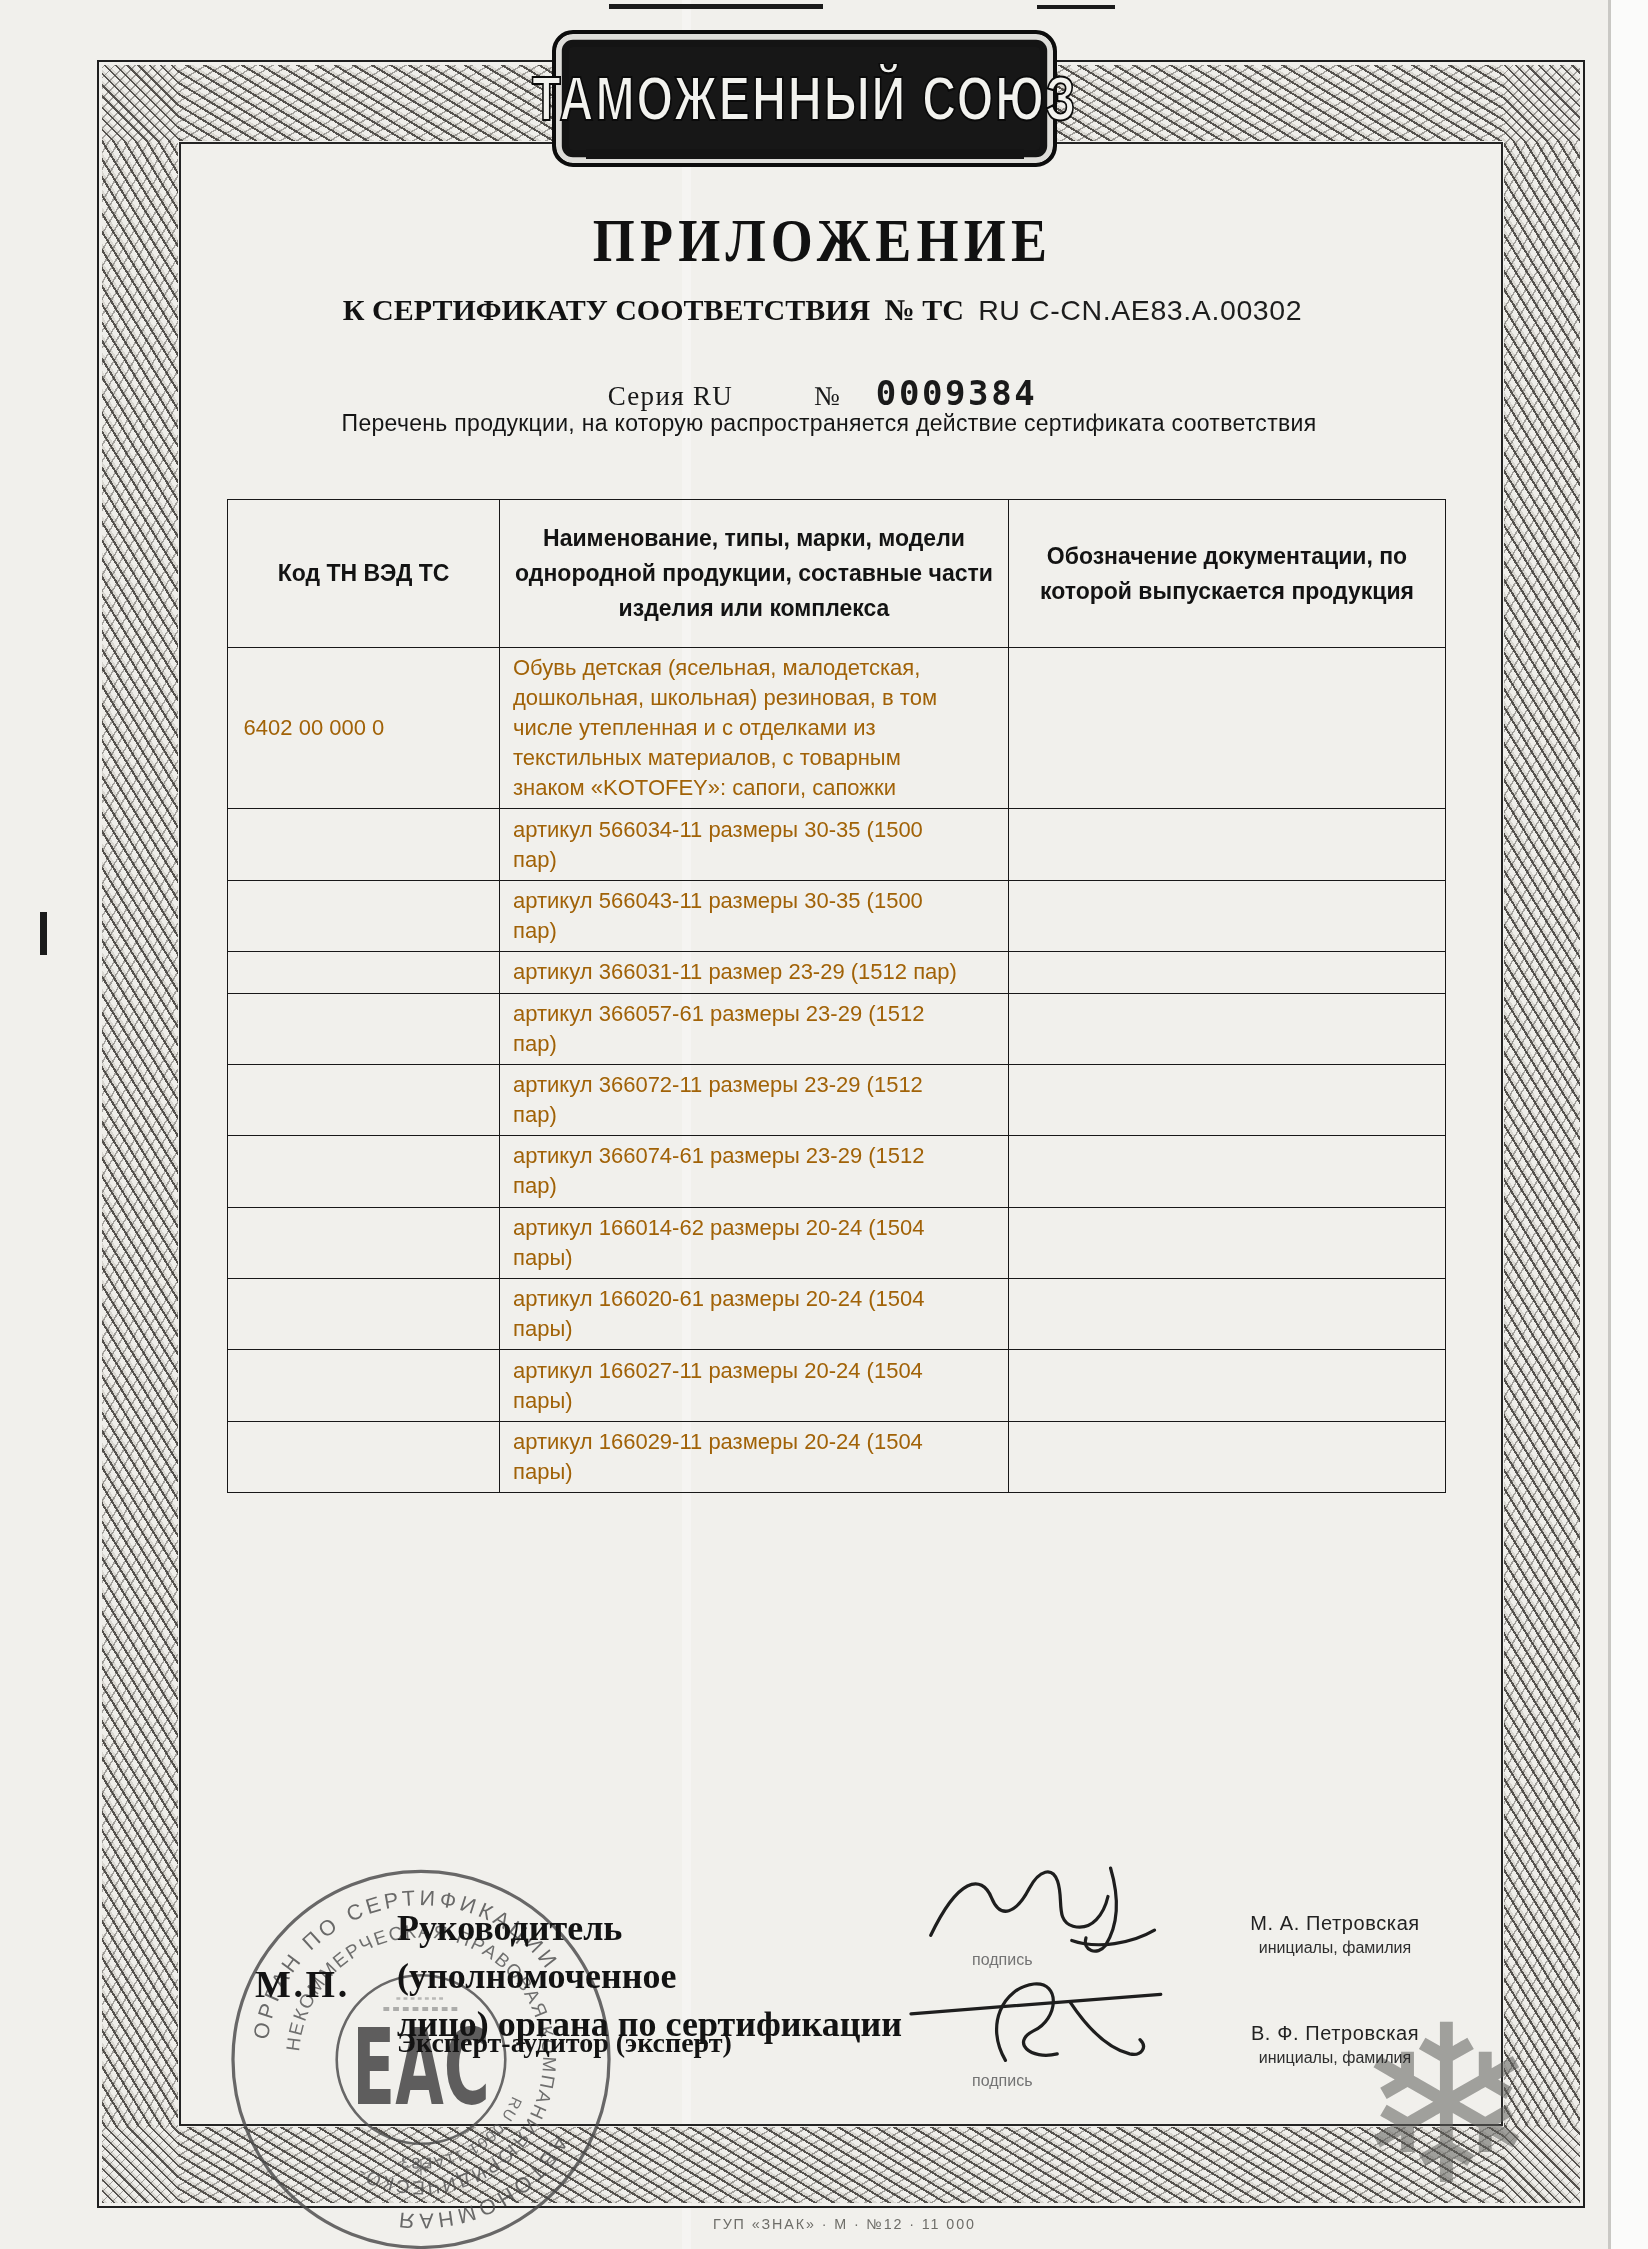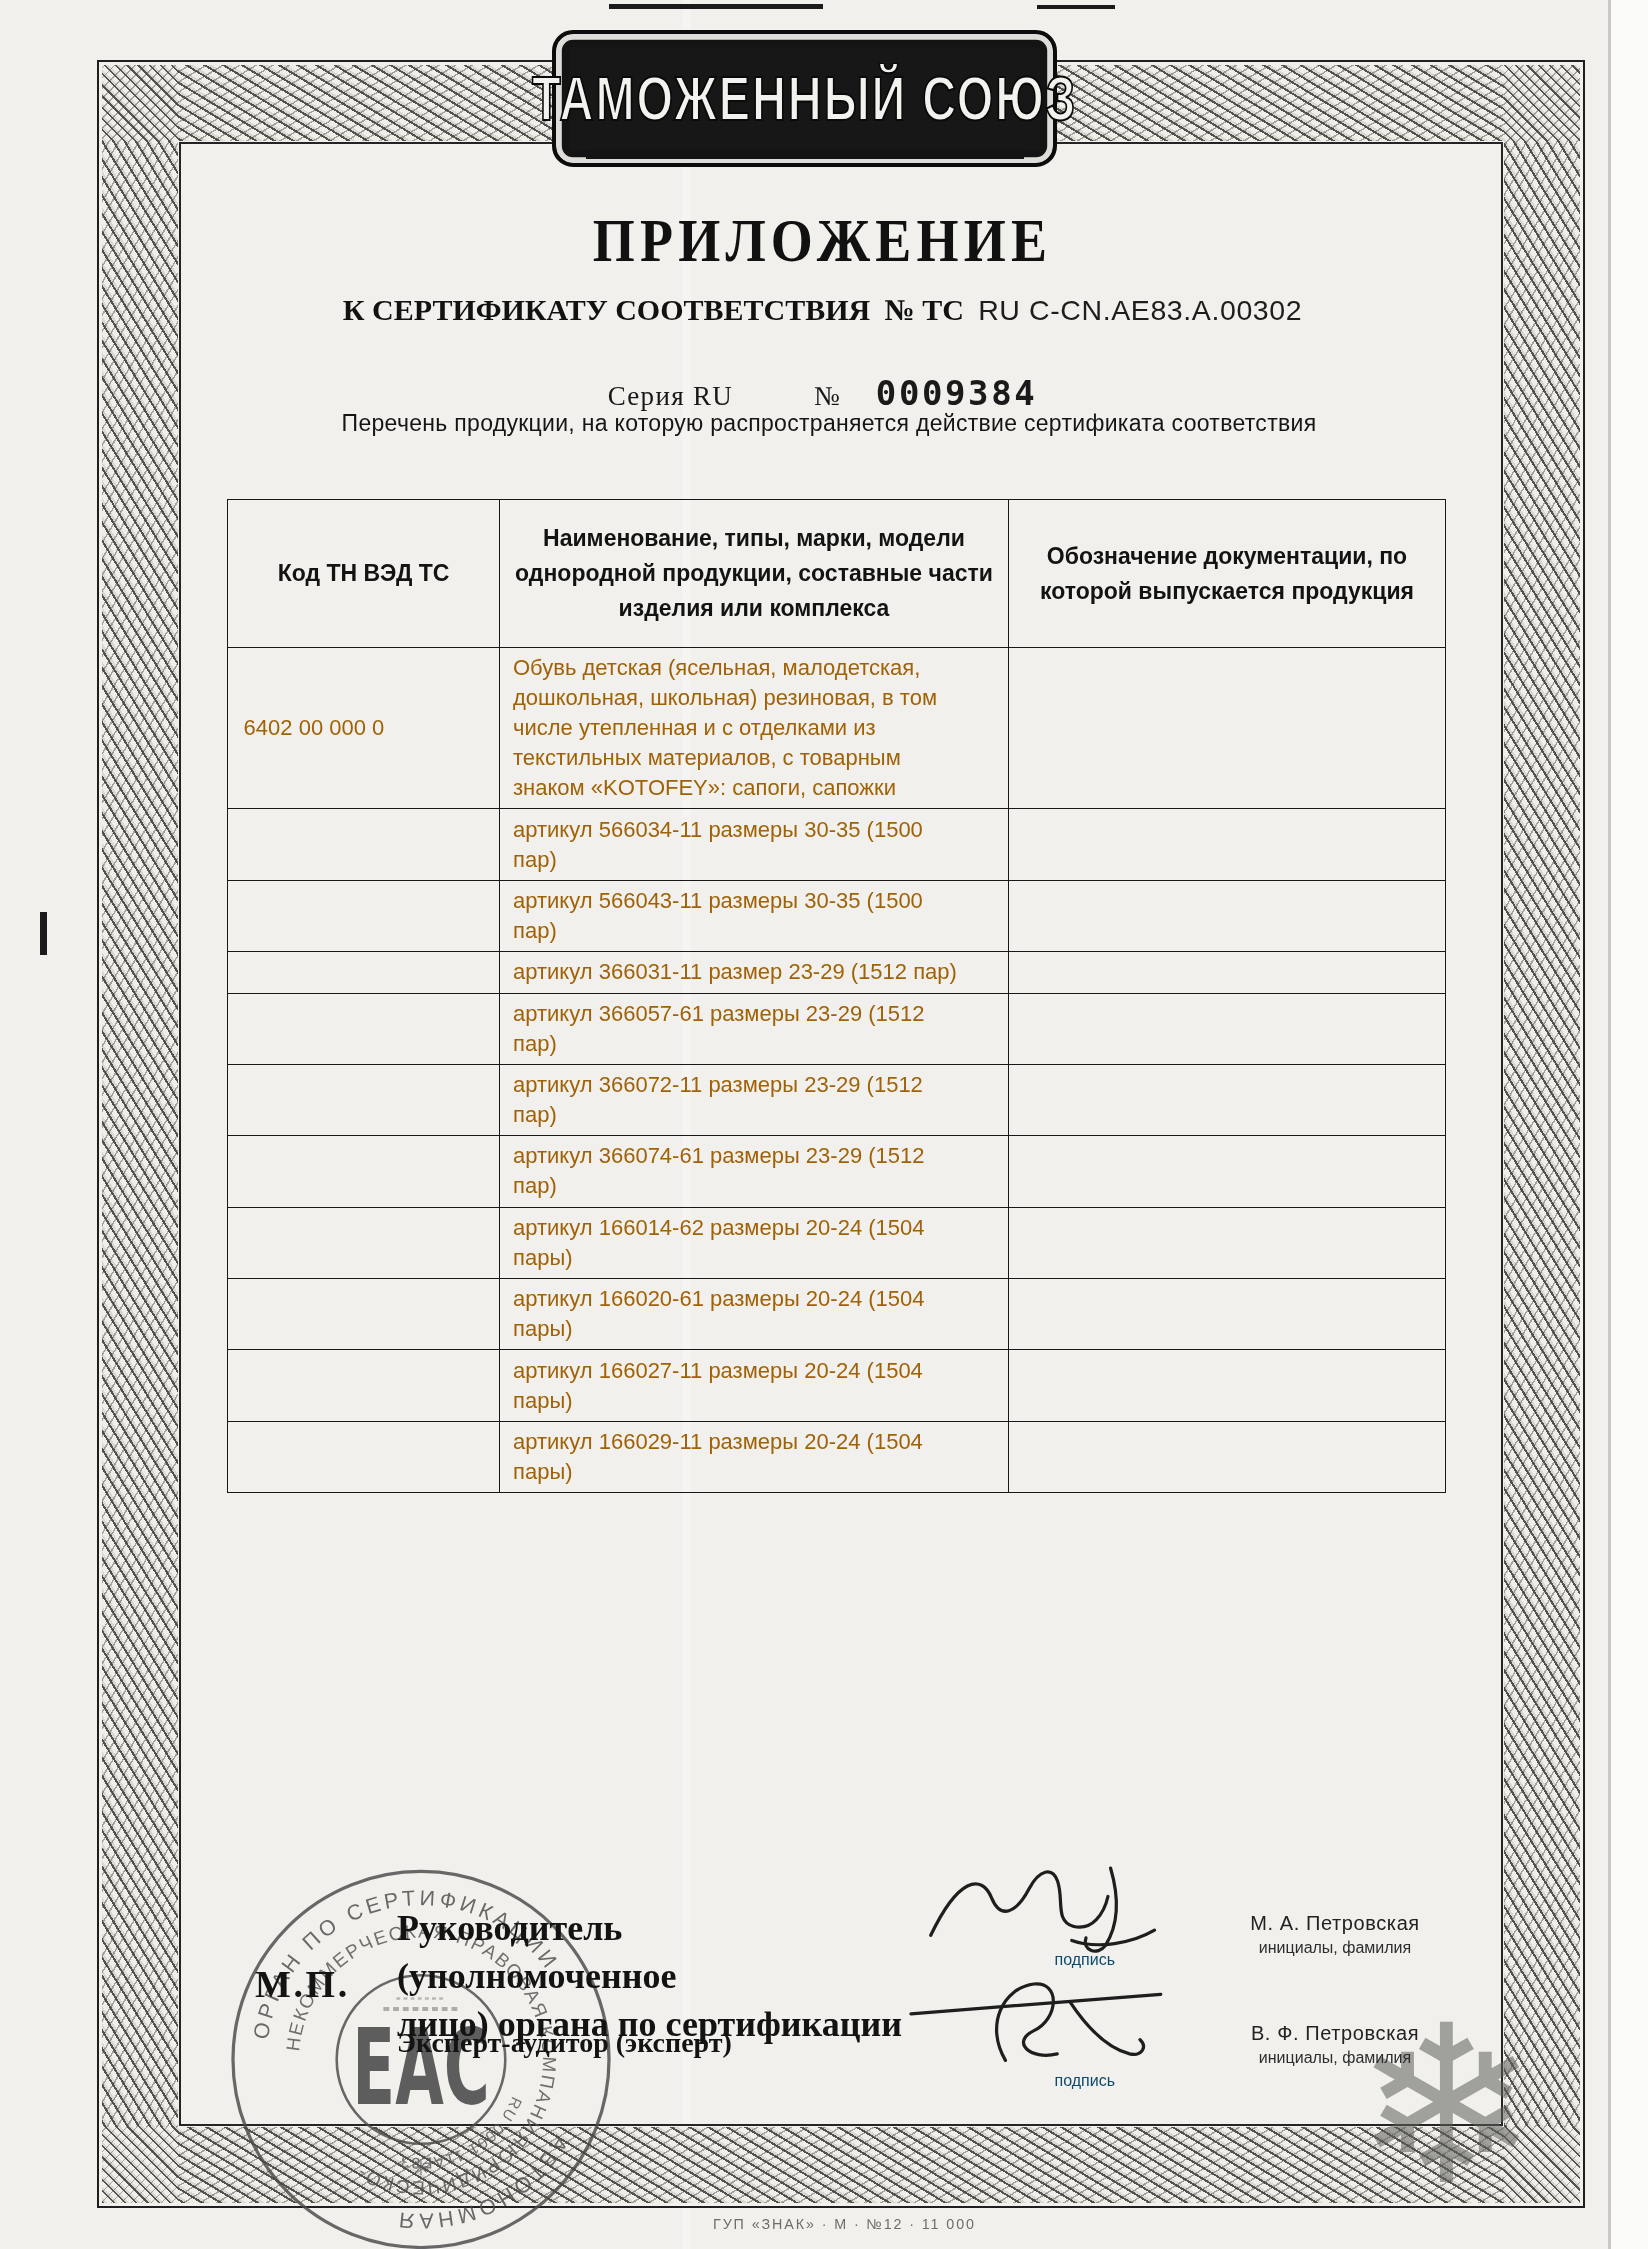--- a/index.html
+++ b/index.html
@@ -46,21 +46,21 @@
          vertical-align:middle;padding:6.5px 11.7px;height:148px;color:#131313;}
   table.products td{font-size:22px;line-height:30px;padding:5.2px 10.4px 5.2px 13px;vertical-align:top;
          white-space:pre-line;color:#a16207;}
   table.products td.cell-code{vertical-align:middle;padding-left:15.6px;white-space:nowrap;}
   
   .role-head{position:absolute;left:397px;top:1904px;width:512px;font-family:"Liberation Serif",serif;
          font-weight:bold;font-size:36px;line-height:48px;color:#131313;white-space:pre-line;z-index:8;}
   .role-expert{position:absolute;left:397px;top:2027px;width:512px;font-family:"Liberation Serif",serif;
          font-weight:bold;font-size:28px;color:#131313;z-index:8;}
   .sig{position:absolute;z-index:8;}
-  .sig-caption{position:absolute;width:143px;text-align:right;font-size:16px;color:#0c4a6e;z-index:8;}
+  .sig-caption{position:absolute;width:143px;text-align:left;font-size:16px;color:#737373;z-index:8;}
   .name-block{position:absolute;left:1186px;width:298px;text-align:center;z-index:8;}
   .name-block .nm{font-size:20px;color:#222;letter-spacing:0.6px;}
   .name-block .cap{font-size:16px;color:#2d2d2d;margin-top:3.9px;}
   
   .stamp{position:absolute;left:194px;top:1865px;z-index:7;opacity:.82;filter:blur(0.3px);}
   .mp{position:absolute;left:255px;top:1962px;font-family:"Liberation Serif",serif;font-weight:bold;
       font-size:38px;letter-spacing:2.6px;color:#141414;z-index:9;}
   
   .snowflake{position:absolute;left:1354px;top:1996px;font-family:"DejaVu Sans",sans-serif;
       font-size:220px;line-height:1;color:#5f5f5c;opacity:.55;z-index:7;filter:blur(0.4px);}

